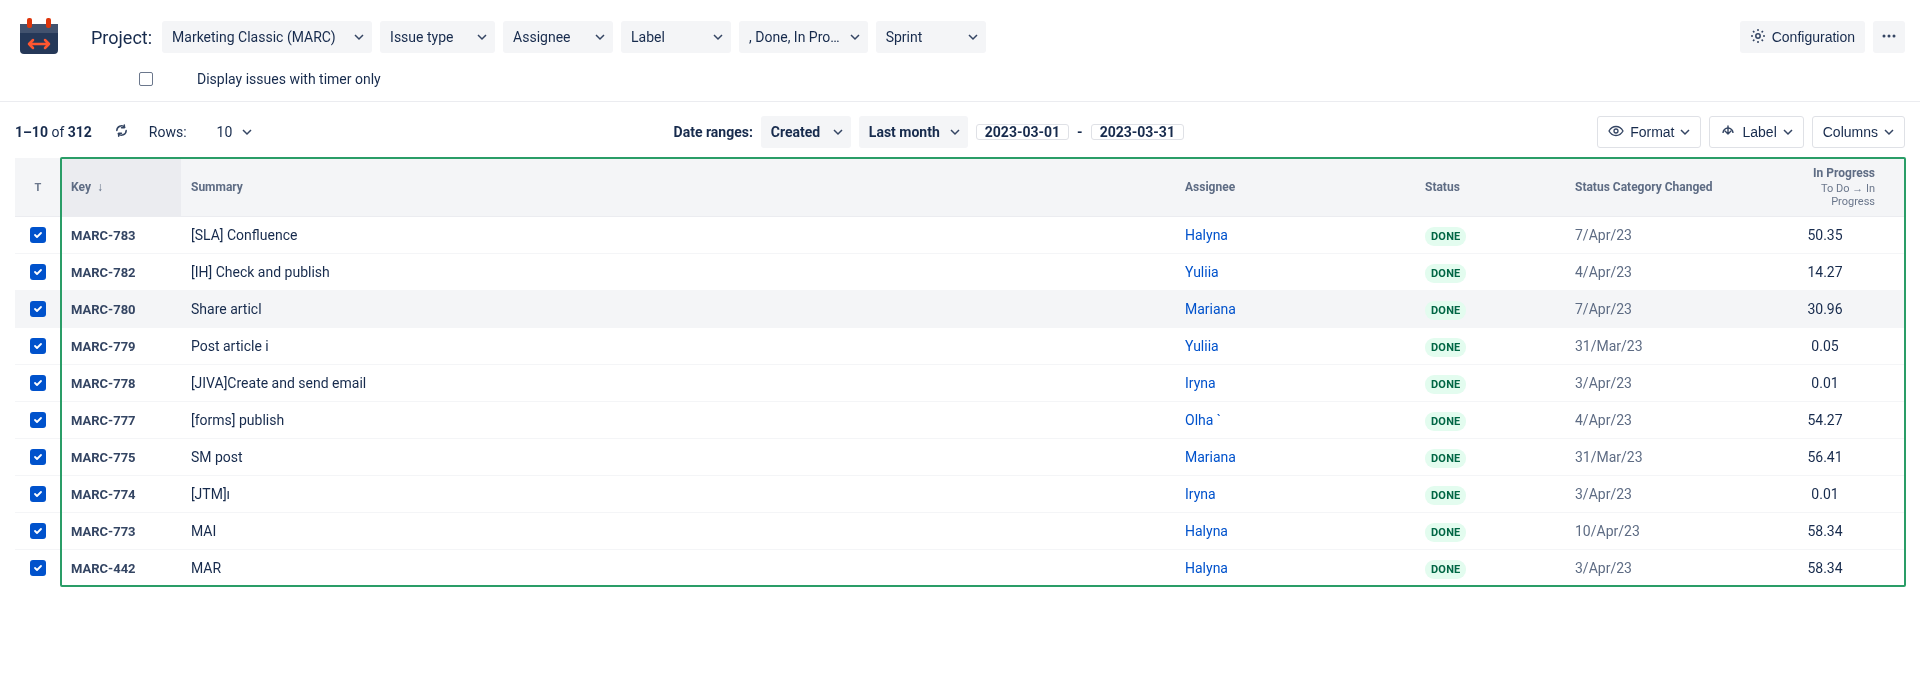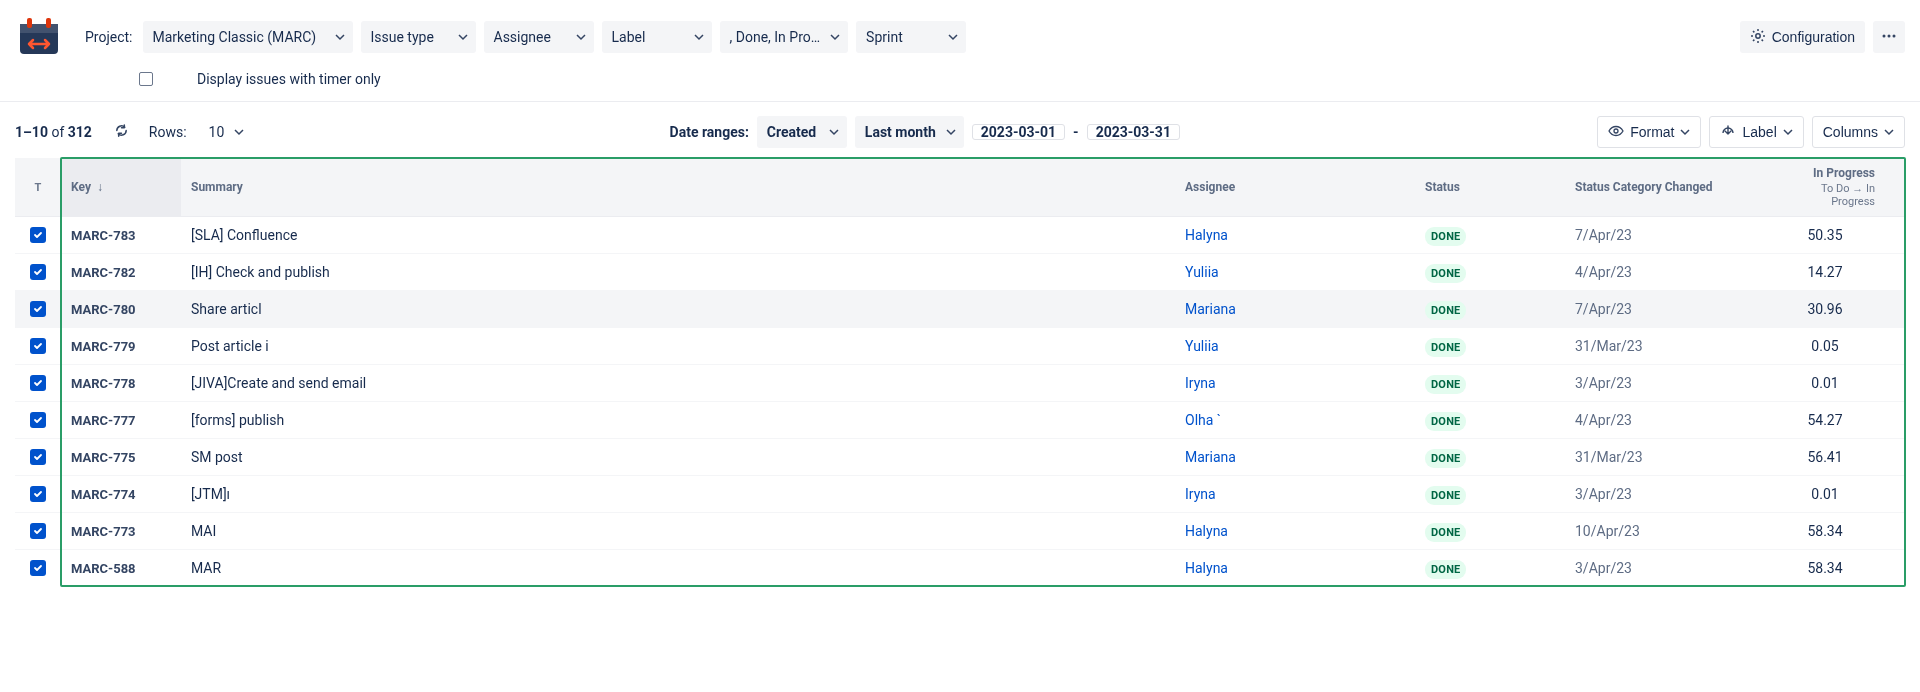--- a/index.html
+++ b/index.html
@@ -2,35 +2,35 @@
 <html><head>
 <meta charset="utf-8">
 <style>
 * { box-sizing: border-box; margin: 0; padding: 0; }
 body { font-family: -apple-system, BlinkMacSystemFont, "Segoe UI", Roboto, sans-serif; font-size: 14px; color: #172b4d; background: #fff; }
 .container { padding: 5px 15px; }
 .top-row { display: flex; align-items: center; gap: 10px; padding: 8px 0 4px 0; }
 .logo-box { width: 48px; height: 48px; background:#fff; border-radius:4px; display:flex; flex-direction:column; align-items:center; justify-content:center; }
 .filters-col { flex:1; }
 .filters-row { display:flex; align-items:center; gap:8px; flex-wrap:wrap; }
-.proj-label { font-size:14px; color:#172b4d; margin-left:12px; margin-right:2px; }
+.proj-label { font-size:18px; color:#172b4d; margin-left:18px; margin-right:2px; }
 .dd { background:#f4f5f7; border:none; border-radius:3px; padding:6px 28px 6px 10px; font-size:14px; color:#172b4d; cursor:pointer; position:relative; display:inline-flex; align-items:center; height:32px; }
 .dd .chev { position:absolute; right:8px; top:50%; transform:translateY(-50%); }
 .right-actions { display:flex; align-items:center; gap:8px; }
 .btn-light { background:#f4f5f7; border:none; border-radius:3px; padding:6px 10px; font-size:14px; color:#172b4d; cursor:pointer; display:inline-flex; align-items:center; gap:6px; height:32px; }
 .btn-white { background:#fff; border:1px solid #dfe1e6; border-radius:3px; padding:5px 10px; font-size:14px; color:#172b4d; cursor:pointer; display:inline-flex; align-items:center; gap:6px; height:32px; }
 .timer-row { padding: 6px 0 10px 60px; display:flex; align-items:center; gap:8px; }
 .checkbox-styled { width:14px; height:14px; border:1.5px solid #6b778c; border-radius:2px; cursor:pointer; }
 .timer-label { font-size:14px; color:#172b4d;margin-left:36px; }
 .divider-h { border-top:1px solid #ebecf0; margin: 4px -15px 8px -15px; }
 .toolbar-row { display:flex; align-items:center; padding:6px 0 10px 0; gap:12px; }
 .count-block { display:flex; align-items:center; gap:22px; font-size:14px;}
 .bold { font-weight:700; }
 .refresh-icon { cursor:pointer; color:#344563;}
-.rows-block { display:flex; align-items:center; gap:12px; margin-left:8px;justify-content:center;}
+.rows-block { display:flex; align-items:center; gap:20px; margin-left:8px;justify-content:center;}
 .spacer { flex:1; }
 .date-block { display:flex; align-items:center; gap:8px;font-weight:bold;}
 .date-label { color:#172b4d; }
 .date-input { border:1px solid #dfe1e6; border-radius:3px; padding:5px 8px; font-size:14px; height:16px; display:inline-flex; align-items:center;}
 .right-tools { display:flex; align-items:center; gap:8px;}
 .table-wrap { border:2px solid #29a36a; border-radius:2px; overflow:hidden; }
 table { width:100%; border-collapse:collapse; }
 th { background:#f4f5f7; font-size:12px; font-weight:700; color:#5e6c84; text-align:left; padding:8px 10px; border-bottom:1px solid #ebecf0; }
 th.th-key { background:#ebecf0; }
 th.th-checkbox { width:46px; text-align:center; color:#6b778c; font-size:11px; }
@@ -342,21 +342,21 @@
     <td class="status-cell"><span class="status-done">DONE</span></td>
     <td class="scc-cell">10/Apr/23</td>
     <td class="inprog-cell">58.34</td>
   </tr>
         <tr>
     <td class="check-cell"><span class="mini-check">
               <svg viewBox="0 0 10 10">
                 <path d="M2 5l2 2 4-4" stroke="#fff" stroke-width="1.8" fill="none" stroke-linecap="round" stroke-linejoin="round"></path>
               </svg>
             </span></td>
-    <td class="key-cell">MARC-588</td>
+    <td class="key-cell">MARC-442</td>
     <td class="summary-cell">MAR</td>
     <td class="assignee-cell"><span class="assignee-link">Halyna</span></td>
     <td class="status-cell"><span class="status-done">DONE</span></td>
     <td class="scc-cell">3/Apr/23</td>
     <td class="inprog-cell">58.34</td>
   </tr>
       </tbody>
 </table>
 
 <div class="table-wrap" id="table-border-overlay" style="position: absolute; pointer-events: none; display: block; left: 60px; top: 157px; width: 1846px; height: 430px; border: 2px solid rgb(42, 157, 103); background: transparent;"></div>

